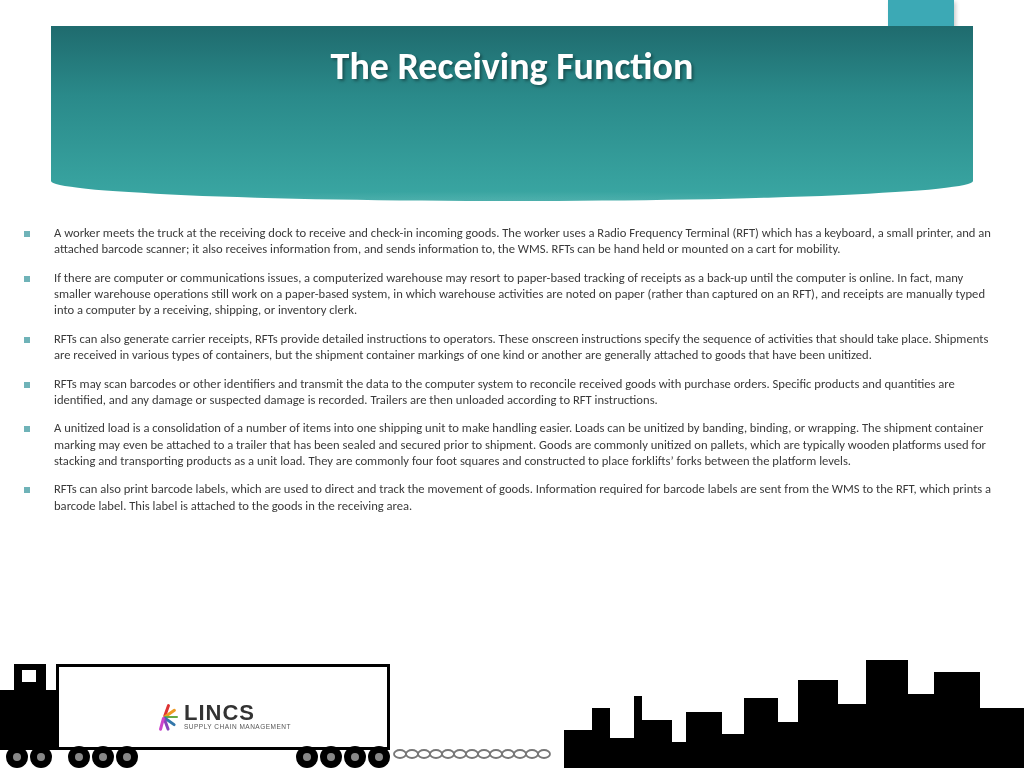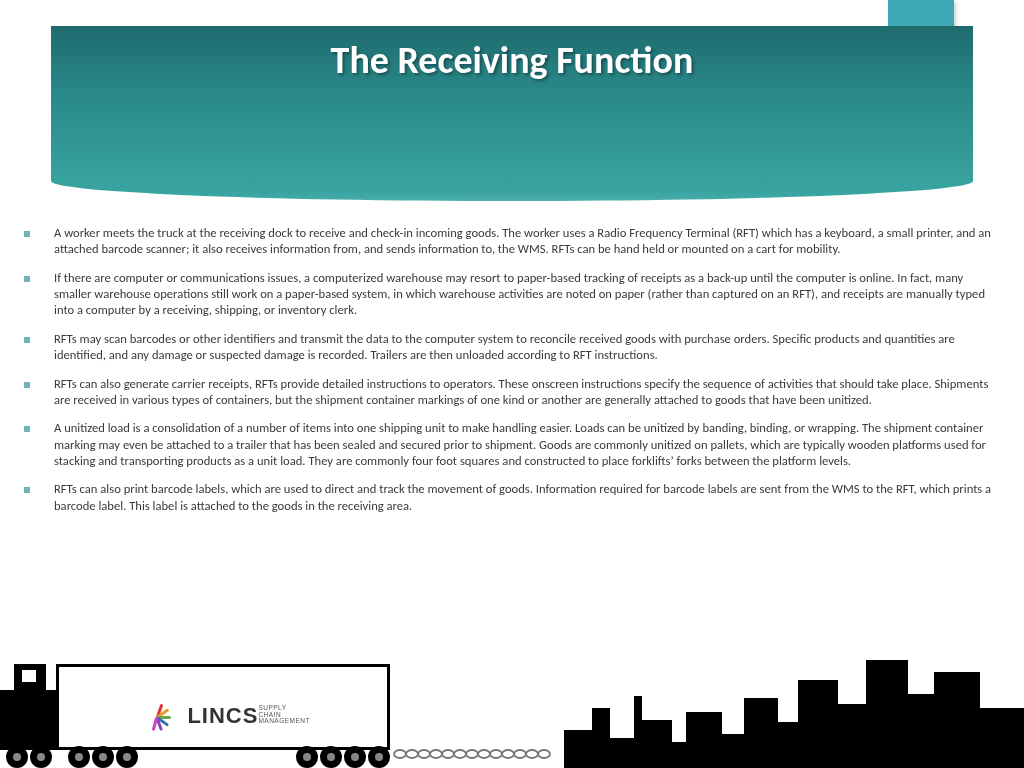--- a/index.html
+++ b/index.html
@@ -13,21 +13,21 @@
   }
   .banner {
     position: absolute;
     top: 26px;
     left: 51px;
     width: 922px;
     height: 175px;
     background: linear-gradient(180deg, #1f6b6e 0%, #2a8a8a 40%, #3aa7a3 100%);
     border-bottom-left-radius: 50% 20px;
     border-bottom-right-radius: 50% 20px;
-    padding-top: 10px;
+    padding-top: 16px;
   }
   .banner::after {
     content: "";
     position: absolute;
     bottom: -2px;
     left: 0; right: 0;
     height: 30px;
     background: radial-gradient(ellipse 90% 100% at 50% 120%, rgba(255,255,255,0.18) 0%, rgba(255,255,255,0) 60%);
     pointer-events: none;
   }
@@ -157,21 +157,21 @@
     width:28px; height:28px;
     position:relative;
   }
   .logo-burst span {
     position:absolute; top:50%; left:50%;
     width:14px; height:2.5px;
     border-radius:2px;
     transform-origin: 0 50%;
   }
   .logo-text {
-    display:flex; flex-direction:row; line-height:1;margin-left:17px;
+    display:flex; flex-direction:column; line-height:1;
   }
   .logo-main {
     font-size:22px; font-weight:700; letter-spacing:1px; color:#333;
     font-family: Arial, sans-serif;
   }
   .logo-sub {
     font-size:6.5px; letter-spacing:0.5px; color:#555;
     font-family: Arial, sans-serif;
   }
   .skyline {
@@ -198,25 +198,25 @@
     <div class="bullet-row">
       <div class="bullet-marker"></div>
       <div class="bullet-text"><span>A worker meets the truck at the receiving dock to receive and check-in incoming goods. The worker uses a </span><span class="bold">Radio Frequency Terminal (RFT)</span><span> which has a keyboard, a small printer, and an attached barcode scanner; it also receives information from, and sends information to, the WMS. RFTs can be hand held or mounted on a cart for mobility.</span></div>
     </div>
     <div class="bullet-row">
       <div class="bullet-marker"></div>
       <div class="bullet-text"><span>If there are computer or communications issues, a computerized warehouse may resort to paper-based tracking of receipts as a back-up until the computer is online. In fact, many smaller warehouse operations still work on a paper-based system, in which warehouse activities are noted on paper (rather than captured on an RFT), and receipts are manually typed into a computer by a receiving, shipping, or inventory clerk.</span></div>
     </div>
     <div class="bullet-row">
       <div class="bullet-marker"></div>
+      <div class="bullet-text"><span>RFTs can also generate carrier receipts, RFTs provide detailed instructions to operators. These onscreen instructions specify the sequence of activities that should take place. Shipments are received in various types of containers, but the  shipment container markings of one kind or another are generally attached to goods that have been unitized.</span></div>
+    </div>
+    <div class="bullet-row">
+      <div class="bullet-marker"></div>
       <div class="bullet-text"><span>RFTs may scan barcodes or other identifiers and transmit the data to the computer system to reconcile received goods with purchase orders. Specific products and quantities are identified, and any damage or suspected damage is recorded. Trailers are then unloaded according to RFT instructions.</span></div>
-    </div>
-    <div class="bullet-row">
-      <div class="bullet-marker"></div>
-      <div class="bullet-text"><span>RFTs can also generate carrier receipts, RFTs provide detailed instructions to operators. These onscreen instructions specify the sequence of activities that should take place. Shipments are received in various types of containers, but the  shipment container markings of one kind or another are generally attached to goods that have been unitized.</span></div>
     </div>
     <div class="bullet-row">
       <div class="bullet-marker"></div>
       <div class="bullet-text"><span>A  unitized load is a consolidation of a number of items into one shipping unit to make handling easier. Loads can be unitized by banding, binding, or wrapping. The shipment container marking may even be attached to a trailer that has been sealed and secured prior to shipment. Goods are commonly unitized on pallets, which are typically wooden platforms used for stacking and transporting products as a unit load. They are commonly four foot squares and constructed to place forklifts’ forks between the platform levels.</span></div>
     </div>
     <div class="bullet-row">
       <div class="bullet-marker"></div>
       <div class="bullet-text"><span>RFTs can also print barcode labels, which are used to direct and track the movement of goods. Information required for barcode labels are sent from the WMS to the RFT, which prints a barcode label. This label is attached to the goods in the receiving area.</span></div>
     </div>
   </div>

